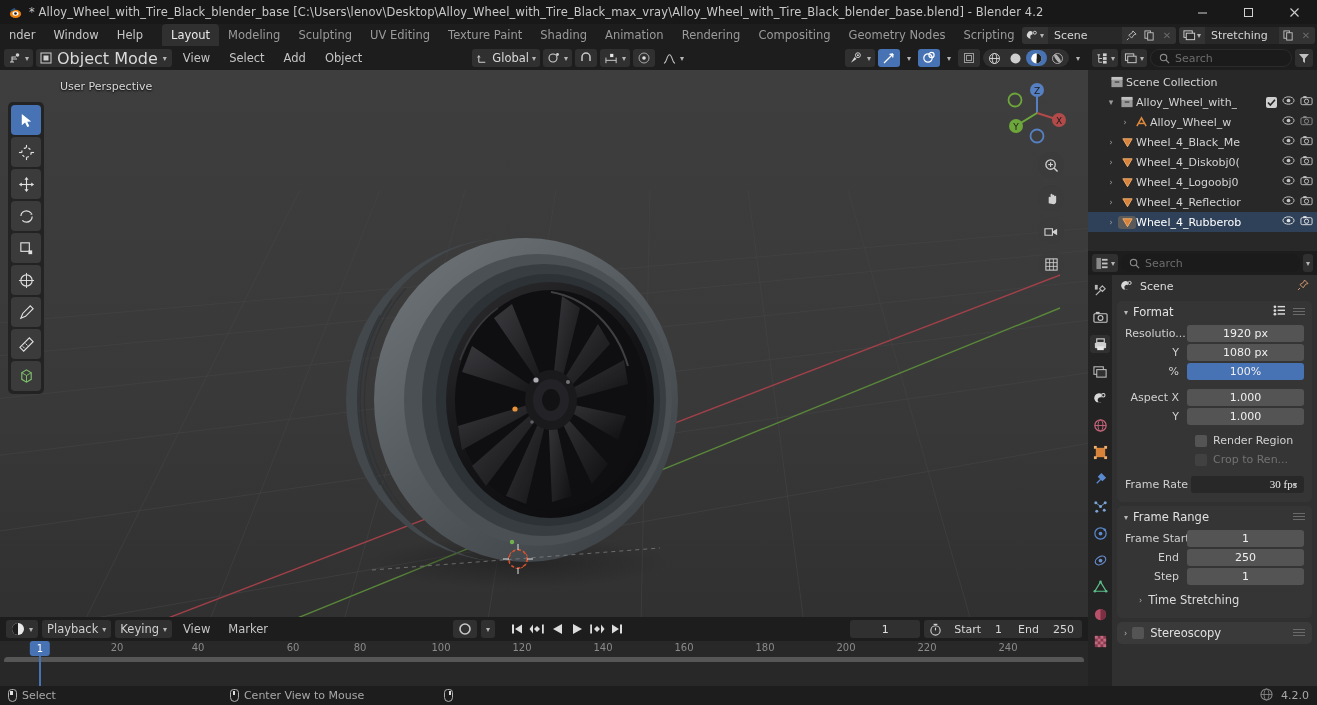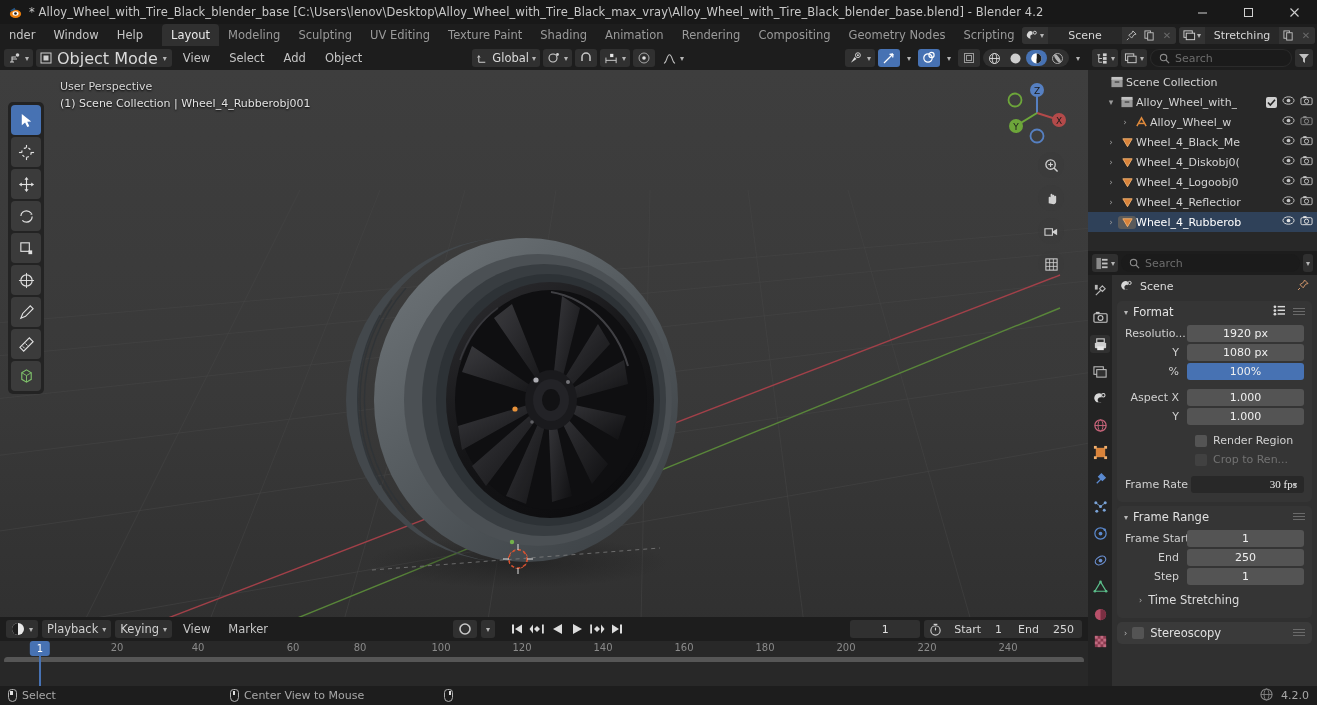--- a/index.html
+++ b/index.html
@@ -23,21 +23,21 @@
   }
   .titlebar .blender-logo svg { display:block; }
   .titlebar .ttext { font-size:11.5px; color:#c8c8c8; white-space:nowrap; letter-spacing:0.1px; }
   .winbtns { position:absolute; right:0; top:0; height:24px; display:flex; }
   .winbtn { width:46px; height:24px; display:flex; align-items:center; justify-content:center; color:#d0d0d0; font-size:13px; }
   .winbtn svg { display:block; }
 
   
   .topbar {
     height:22px; background:#1d1d1d; display:flex; align-items:center;
-    position:relative; padding-left:0;text-align:center;
+    position:relative; padding-left:0;
   }
   .menuitem { padding:0 9px; height:18px; line-height:18px; font-size:11.5px; color:#c5c5c5; border-radius:3px; white-space:nowrap;}
   .ws-tabs { display:flex; align-items:center; margin-left:10px; height:22px; }
   .ws-tab {
     padding:0 9px; height:22px; line-height:22px; font-size:11.5px;
     color:#9a9a9a; white-space:nowrap;
   }
   .ws-tab.active { background:#303030; color:#e8e8e8; border-radius:4px 4px 0 0; }
   .ws-plus { padding:0 8px; color:#b0b0b0; font-size:13px; }
   .topbar-right { position:absolute; right:2px; top:0; height:22px; display:flex; align-items:center; gap:3px; }
@@ -495,21 +495,20 @@
       <svg style="position:absolute;left:500px;top:471px;" width="36" height="36" viewBox="0 0 36 36">
         <circle cx="18" cy="18" r="9" fill="none" stroke="#d94f2b" stroke-width="1.4" stroke-dasharray="3 3"></circle>
         <line x1="18" y1="3" x2="18" y2="9" stroke="#e0e0e0" stroke-width="1"></line>
         <line x1="18" y1="27" x2="18" y2="33" stroke="#e0e0e0" stroke-width="1"></line>
         <line x1="3" y1="18" x2="9" y2="18" stroke="#e0e0e0" stroke-width="1"></line>
         <line x1="27" y1="18" x2="33" y2="18" stroke="#e0e0e0" stroke-width="1"></line>
       </svg>
 
       <div class="vp-info">
         <div>User Perspective</div>
-        <div class="l2">(1) Scene Collection | Wheel_4_Rubberobj001</div>
       </div>
 
       <div class="vp-toolbar">
         <div class="tool-btn active">
           <svg width="17" height="17" viewBox="0 0 18 18">
               <path d="M4 2 L4 14 L7.5 11 L9.8 16 L12 15 L9.8 10.2 L14 10 Z" fill="#fff"></path>
             </svg>
         </div>
         <div class="tool-btn">
           <svg width="17" height="17" viewBox="0 0 18 18">

